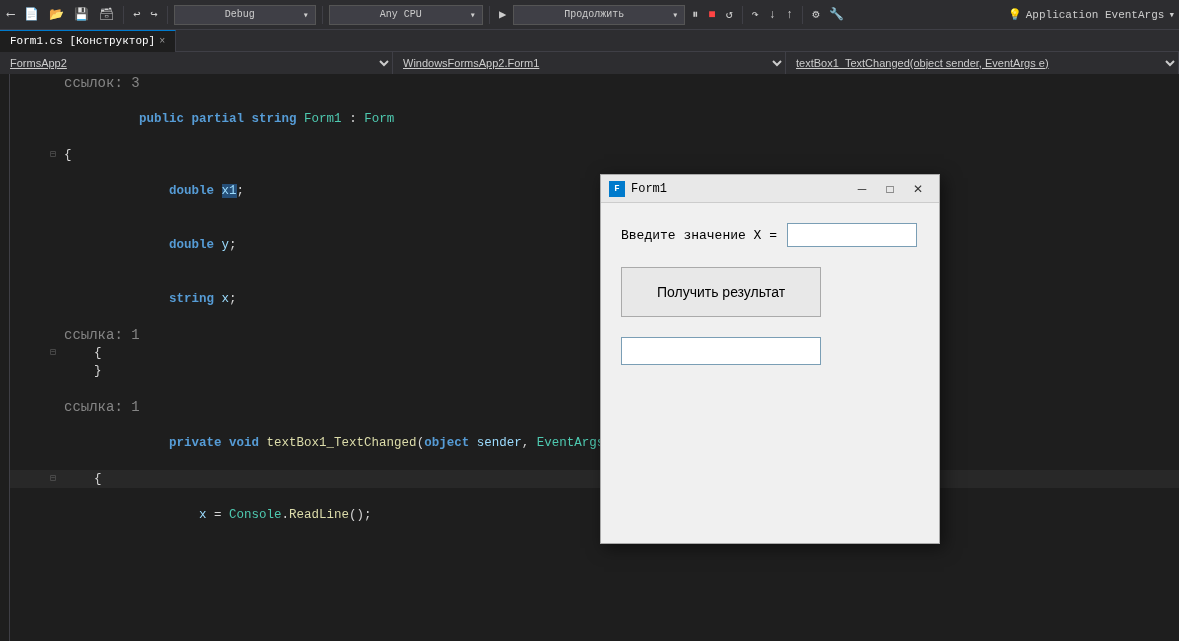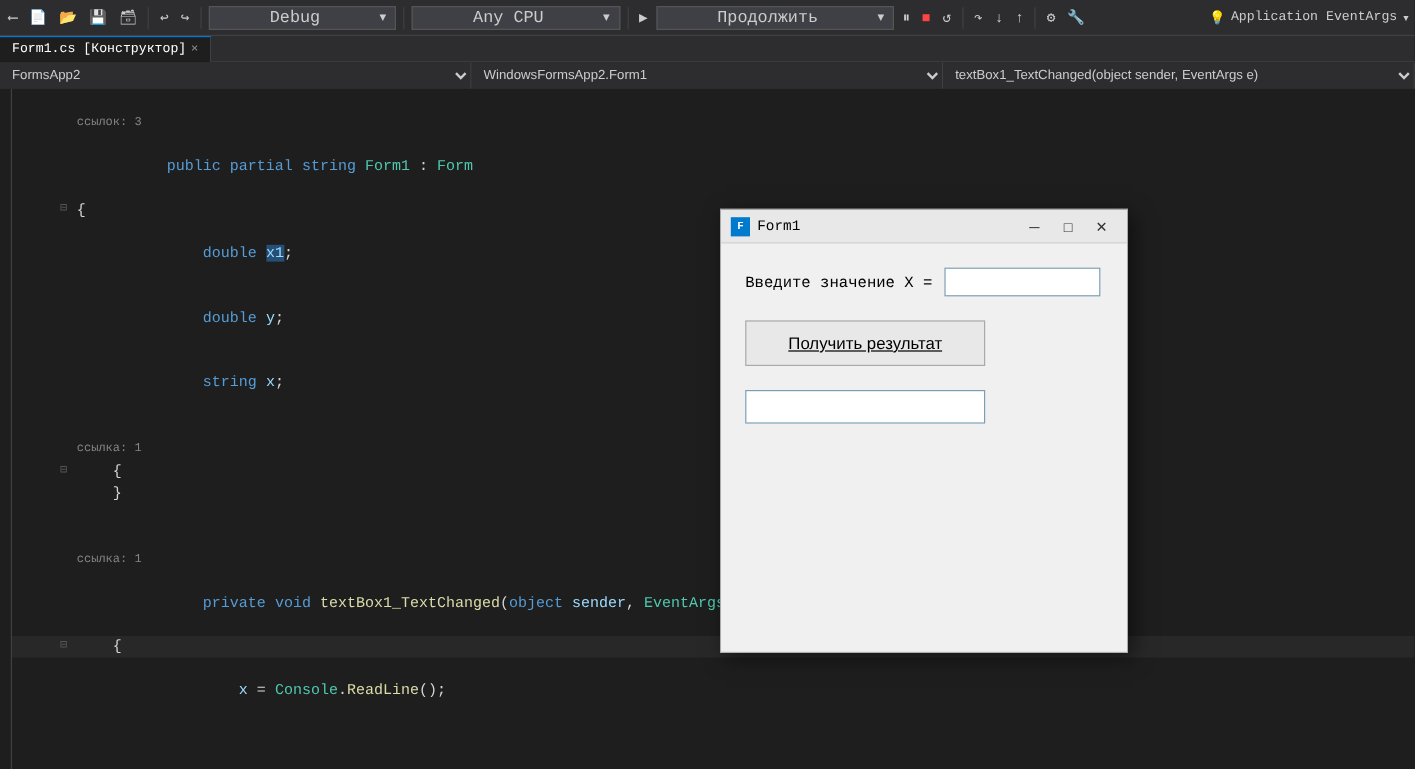--- a/index.html
+++ b/index.html
@@ -14,21 +14,21 @@
       padding: 0 4px;
       gap: 4px;
       border-bottom: 1px solid #3f3f46;
     }
     .toolbar-icon { color: #cccccc; font-size: 12px; padding: 2px 3px; cursor: pointer; }
     .toolbar-sep { width: 1px; height: 18px; background: #3f3f46; margin: 0 2px; }
     .toolbar-dropdown {
       background: #3f3f46; border: 1px solid #555; color: #ccc;
       font-size: 11px; padding: 1px 6px; height: 20px; display: flex; align-items: center; gap: 4px; cursor: pointer;
     }
-    .toolbar-dropdown span { font-size: 14px; padding-left: 44px; }
+    .toolbar-dropdown span { font-size: 10px; padding-left: 44px; }
     .app-insights { margin-left: auto; display: flex; align-items: center; gap: 4px; color: #ccc; font-size: 11px; }
 
     
     #tabbar {
       height: 22px;
       background: #2d2d30;
       display: flex;
       align-items: center;
       border-bottom: 1px solid #3f3f46;
     }
@@ -40,21 +40,21 @@
     .tab.active { background: #1e1e1e; color: #fff; border-top: 1px solid #007acc; }
     .tab-close { font-size: 10px; color: #999; }
 
     
     #droprow {
       height: 22px;
       background: #2d2d30;
       display: flex;
       align-items: center;
       border-bottom: 1px solid #3f3f46;
-      font-size: 11px; color: #ccc;
+      font-size: 11px; color: #ccc; text-decoration: underline;
     }
     .drop-sel {
       flex: 1; background: #2d2d30; border: none; border-right: 1px solid #3f3f46;
       color: #ccc; font-size: 11px; padding: 0 6px; height: 22px; cursor: pointer;
     }
 
     
     #editor-area {
       display: flex;
       height: calc(641px - 30px - 22px - 22px);
@@ -110,21 +110,21 @@
       cursor: pointer;
     }
 
     .line-content {
       flex: 1;
       white-space: pre;
       color: #d4d4d4;
     }
 
     
-    .kw { color: #569cd6; }
+    .kw { color: #569cd6; font-weight: bold; }
     .method { color: #dcdcaa; }
     .type { color: #4ec9b0; }
     .ref { color: #9cdcfe; }
     .highlight-var { background: #264f78; color: #9cdcfe; }
     .current-line { background: #282828; }
 
     
     #form1-window {
       position: absolute;
       top: 100px;
@@ -194,38 +194,37 @@
       height: 24px;
       border: 1px solid #7a9eb5;
       background: #fff;
       padding: 2px 4px;
       font-size: 12px;
       outline: none;
     }
 
     .form1-button {
       width: 200px;
-      height: 38px;
+      height: 50px;
       background: #e8e8e8;
       border: 1px solid #aaa;
       font-size: 14px;
       cursor: pointer;
       color: #000;
-      text-decoration: underline;
     }
 
     .form1-output {
       width: 200px;
       height: 28px;
       border: 1px solid #7a9eb5;
       background: #fff;
     }
 
     
-    .ref-link { color: #858585; font-size: 10px; margin-top: 20px; }
+    .ref-link { color: #858585; font-size: 14px; }
   </style>
 </head>
 <body>
 
 <div id="toolbar">
   <span class="toolbar-icon">⟵</span>
   <span class="toolbar-icon">📄</span>
   <span class="toolbar-icon">📂</span>
   <span class="toolbar-icon">💾</span>
   <span class="toolbar-icon">🗃</span>

